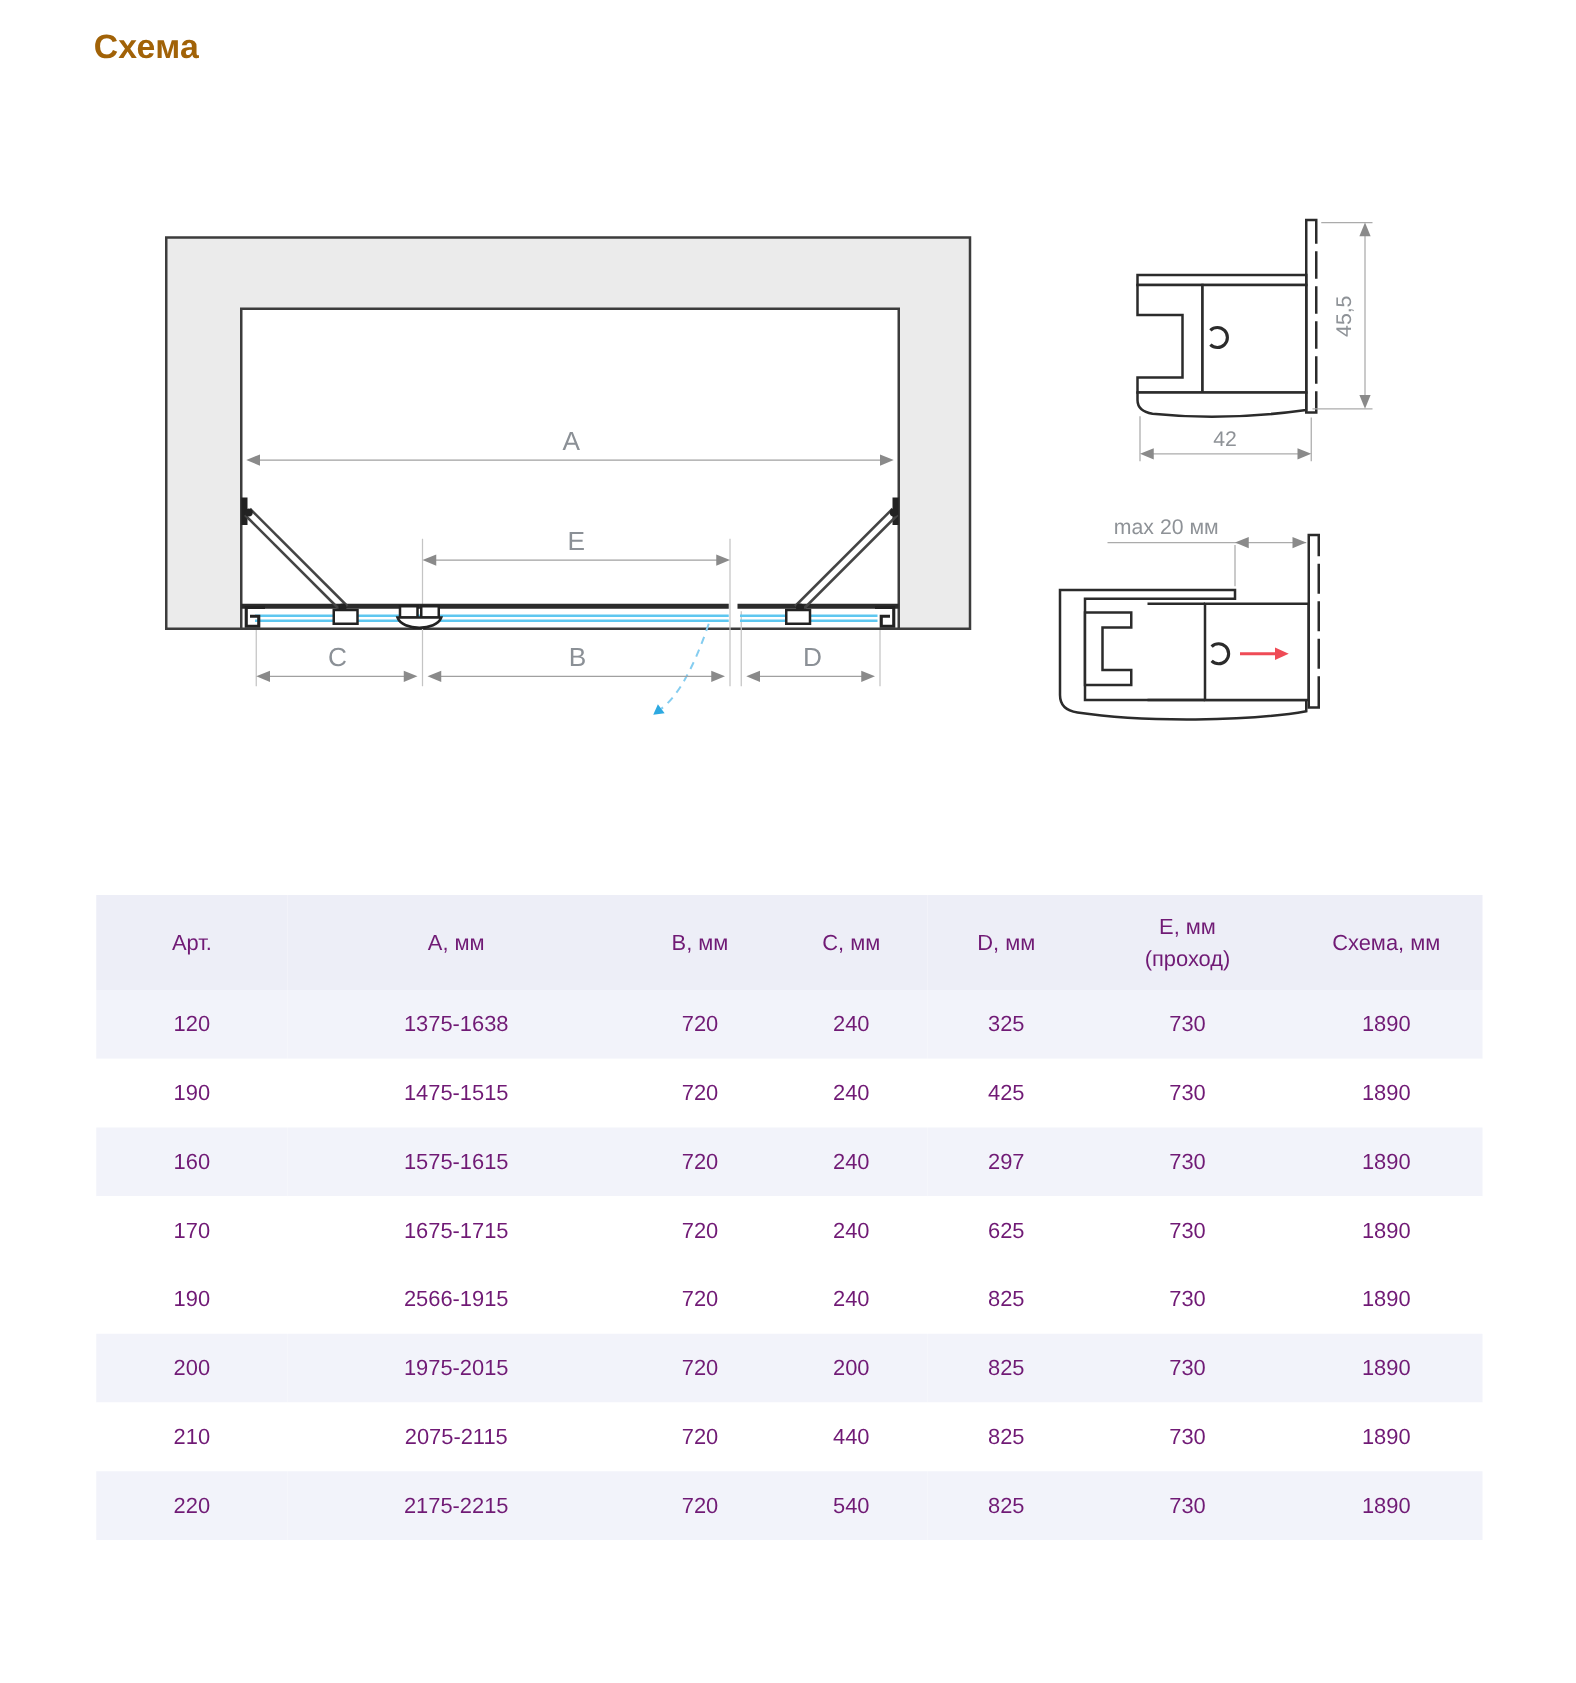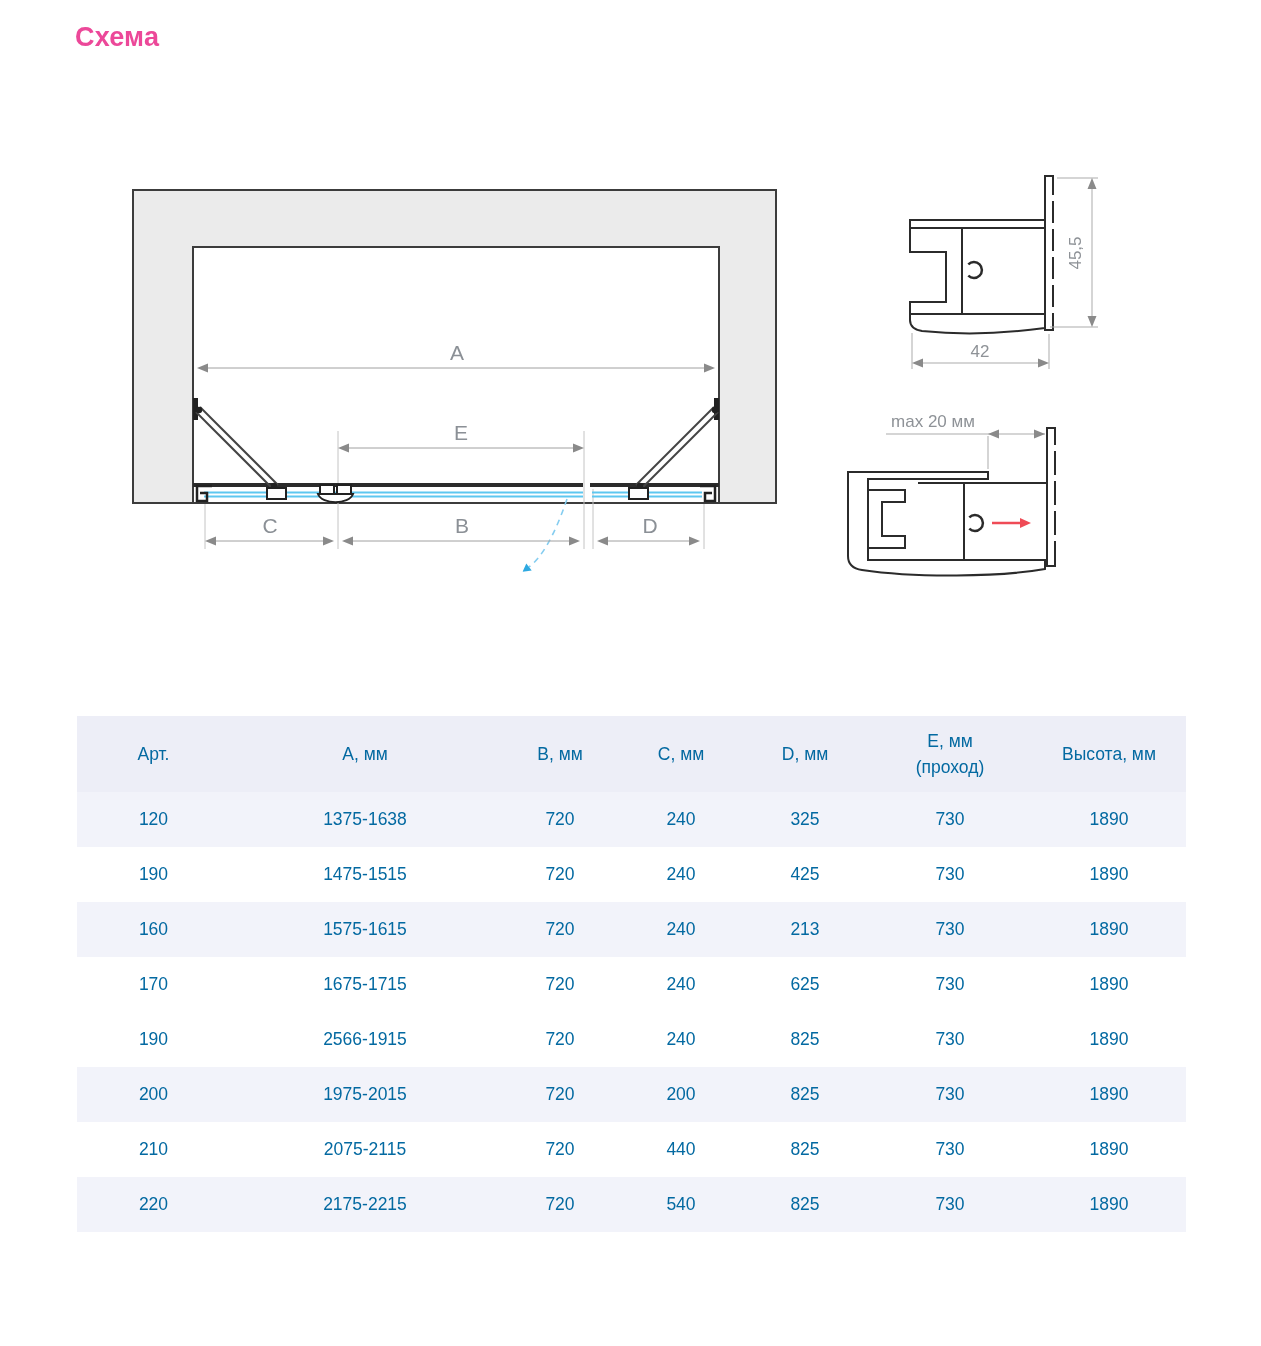--- a/index.html
+++ b/index.html
@@ -9,21 +9,21 @@
     height:1346px;
     background:#ffffff;
     font-family:"Liberation Sans", sans-serif;
     overflow:hidden;
   }
   .page-title{
     position:absolute;
     left:75px; top:4px;
     font-size:27px;
     font-weight:700;
-    color:#ec4899;
+    color:#a16207;
     letter-spacing:.2px;
   }
   svg.drawing{
     position:absolute;
     left:0; top:0;
   }
   .dim-letter{
     font-family:"Liberation Sans", sans-serif;
     font-size:21px;
     fill:#8b9096;
@@ -33,21 +33,21 @@
     font-size:17px;
     fill:#8e9297;
   }
   .spec-table{
     position:absolute;
     left:77px; top:716px;
     width:1109px;
     border-collapse:collapse;
     table-layout:fixed;
     font-size:17.5px;
-    color:#0369a1;
+    color:#701a75;
   }
   .spec-table th{
     background:#edeef7;
     font-weight:400;
     height:76px;
     text-align:center;
     vertical-align:middle;
     white-space:pre-line;
     line-height:1.5;
     padding:0;
@@ -235,21 +235,21 @@
     </colgroup>
     <thead>
       <tr>
         <th>Арт.</th>
         <th>А, мм</th>
         <th>В, мм</th>
         <th>С, мм</th>
         <th>D, мм</th>
         <th>Е, мм
 (проход)</th>
-        <th>Высота, мм</th>
+        <th>Схема, мм</th>
       </tr>
     </thead>
     <tbody>
 
 
         <tr class="alt">
           <td>120</td>
           <td>1375-1638</td>
           <td>720</td>
           <td>240</td>
@@ -266,21 +266,21 @@
           <td>425</td>
           <td>730</td>
           <td>1890</td>
         </tr>
 
         <tr class="alt">
           <td>160</td>
           <td>1575-1615</td>
           <td>720</td>
           <td>240</td>
-          <td>213</td>
+          <td>297</td>
           <td>730</td>
           <td>1890</td>
         </tr>
 
         <tr>
           <td>170</td>
           <td>1675-1715</td>
           <td>720</td>
           <td>240</td>
           <td>625</td>

